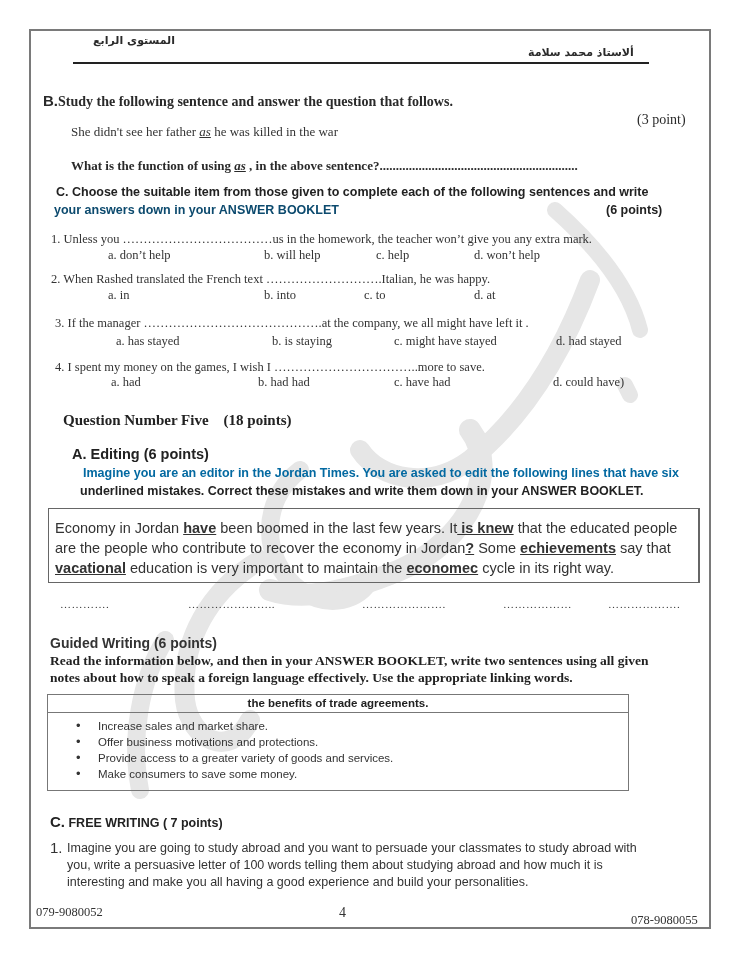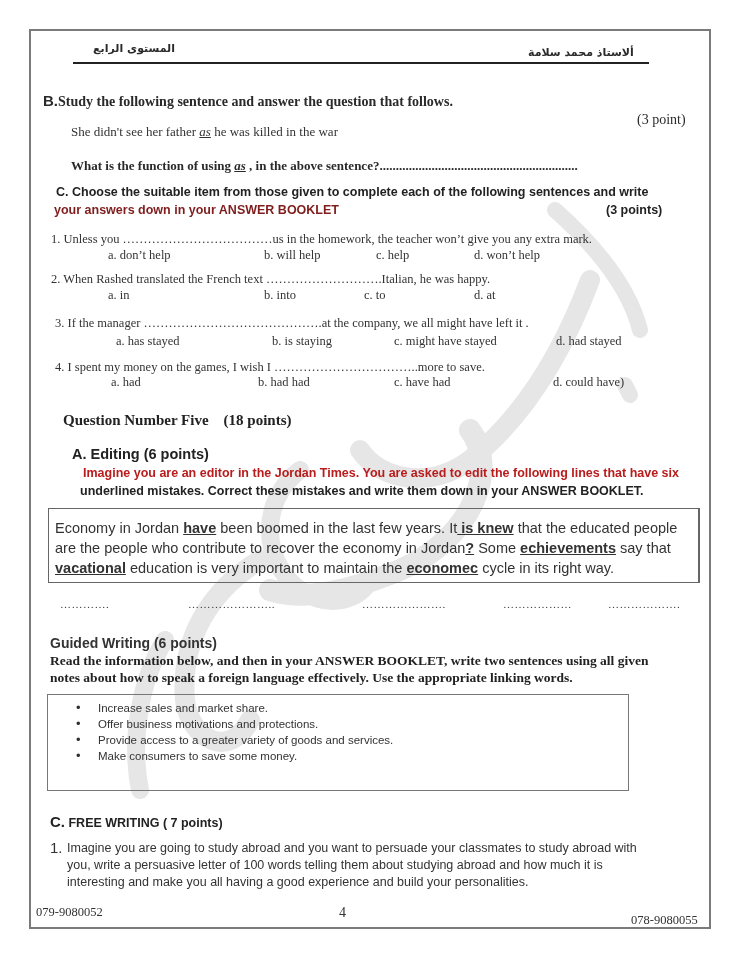--- a/index.html
+++ b/index.html
@@ -36,37 +36,37 @@
     <path d="M625 385 L630 395" stroke-width="16"></path>
     <path d="M590 280 C560 360 520 420 470 460 C430 490 380 480 360 450" stroke-width="20"></path>
     <path d="M470 430 C500 470 470 540 400 570 C340 595 300 600 270 590" stroke-width="22"></path>
     <path d="M300 470 C260 500 260 560 300 590 C330 610 360 600 370 580" stroke-width="18"></path>
     <path d="M260 560 C210 590 180 640 185 700 C190 740 230 760 250 720" stroke-width="20"></path>
     <path d="M165 640 C140 680 130 740 140 790" stroke-width="18"></path>
   </g>
 </svg>
 
 <div class="abs ar" style="left:528px; top:46px; width:120px; text-align:left;">ألاستاذ محمد سلامة</div>
-<div class="abs ar" style="left:100px; top:42px; width:75px; text-align:center;">المستوى الرابع</div>
+<div class="abs ar" style="left:100px; top:34px; width:75px; text-align:center;">المستوى الرابع</div>
 <div class="hdr-line" style="left:73px; top:62px; width:576px;"></div>
 
 <div class="abs s14 b" style="left:43px; top:92px;">
   <span class="sans" style="font-size:15px;">B.</span><span>Study the following  sentence and answer the question that follows.</span>
 </div>
 <div class="abs s14" style="left:637px; top:112px;">(3 point)</div>
 <div class="abs s13" style="left:71px; top:124px; color:#333;">
   <span>She didn't see her father </span><span class="u">as</span><span> he was killed in the war</span>
 </div>
 <div class="abs s13 b" style="left:71px; top:158px;">
   <span>What is the function of using </span><span class="u">as</span><span> , in the above sentence?.............................................................</span>
 </div>
 
 <div class="abs cal b" style="left:56px; top:185px; font-size:12.5px; color:#222;">C.  Choose the suitable item from those given to complete each of the following sentences  and write</div>
-<div class="abs cal b" style="left:54px; top:203px; font-size:12.5px; color:#7f1d1d;">your answers down in your ANSWER BOOKLET</div>
-<div class="abs cal b" style="left:606px; top:203px; font-size:12.5px; color:#222;">(3 points)</div>
+<div class="abs cal b" style="left:54px; top:203px; font-size:12.5px; color:#0c4a6e;">your answers down in your ANSWER BOOKLET</div>
+<div class="abs cal b" style="left:606px; top:203px; font-size:12.5px; color:#222;">(6 points)</div>
 
 <div class="abs opt" style="left:51px; top:232px;">1.  Unless you ………………………………us in the homework, the teacher won’t give you any extra mark.</div>
 <div class="abs opt" style="left:108px; top:248px;">a.     don’t  help</div>
 <div class="abs opt" style="left:264px; top:248px;">b. will help</div>
 <div class="abs opt" style="left:376px; top:248px;font-family:Liberation Serif, serif;">c. help</div>
 <div class="abs opt" style="left:474px; top:248px;">d.  won’t help</div>
 
 <div class="abs opt" style="left:51px; top:272px;">2.  When Rashed translated the French text ……………………….Italian, he was happy.</div>
 <div class="abs opt" style="left:108px; top:288px;">a.     in</div>
 <div class="abs opt" style="left:264px; top:288px;">b. into</div>
@@ -81,38 +81,39 @@
 
 <div class="abs opt" style="left:55px; top:360px;">4.  I spent my money on the games, I wish I ……………………………..more to save.</div>
 <div class="abs opt" style="left:111px; top:375px;">a. had</div>
 <div class="abs opt" style="left:258px; top:375px;">b. had had</div>
 <div class="abs opt" style="left:394px; top:375px;">c. have had</div>
 <div class="abs opt" style="left:553px; top:375px;">d. could have)</div>
 
 <div class="abs b" style="left:63px; top:412px; font-size:15px; color:#222; white-space:pre;">Question Number Five    (18 points)</div>
 
 <div class="abs sans b" style="left:72px; top:446px; font-size:14.5px; color:#222;">A.  Editing (6 points)</div>
-<div class="abs cal b" style="left:83px; top:466px; font-size:12.5px; color:#b91c1c;">Imagine you are an editor in the Jordan Times. You are asked to edit  the following lines that have six</div>
+<div class="abs cal b" style="left:83px; top:466px; font-size:12.5px; color:#0369a1;">Imagine you are an editor in the Jordan Times. You are asked to edit  the following lines that have six</div>
 <div class="abs cal b" style="left:80px; top:484px; font-size:12.5px; color:#222;">underlined mistakes. Correct these mistakes and write them down in your ANSWER BOOKLET.</div>
 
 <div class="edit-box">
   <span>Economy in Jordan </span><span class="mistake">have</span><span> been boomed in the last few years. It</span><span class="mistake"> is knew</span><span> that the educated people are the people who contribute to recover the economy in Jordan</span><span class="mistake">?</span><span> Some </span><span class="mistake">echievements</span><span> say that </span><span class="mistake">vacational</span><span> education is very important to maintain the </span><span class="mistake">economec</span><span> cycle in its right way.</span>
 </div>
 
 <div class="dots" style="left:60px;">………….</div>
 <div class="dots" style="left:188px;">…………………..</div>
 <div class="dots" style="left:362px;">………………….</div>
 <div class="dots" style="left:503px;">………………</div>
 <div class="dots" style="left:608px;">……………….</div>
 
 <div class="abs sans b" style="left:50px; top:635px; font-size:14px; color:#333;">Guided Writing (6 points)</div>
 <div class="abs b" style="left:50px; top:653px; font-size:13.5px; color:#222;">Read the information below, and then in your ANSWER BOOKLET, write two sentences using all given</div>
 <div class="abs b" style="left:50px; top:670px; font-size:13.5px; color:#222;">notes about how to speak a foreign language effectively. Use the appropriate linking words.</div>
 
 <div class="gw-box">
+  <div class="gw-title">the benefits of trade agreements.</div>
   <ul class="gw-list">
     <li>Increase sales and market share.</li>
     <li>Offer business motivations and protections.</li>
     <li>Provide access to a greater variety of goods and services.</li>
     <li>Make consumers to save some money.</li>
   </ul>
 </div>
 
 <div class="abs cal b" style="left:50px; top:813px; font-size:12.5px; color:#222;">
   <span style="font-size:15px;">C.</span><span> FREE WRITING ( 7 points)</span>

